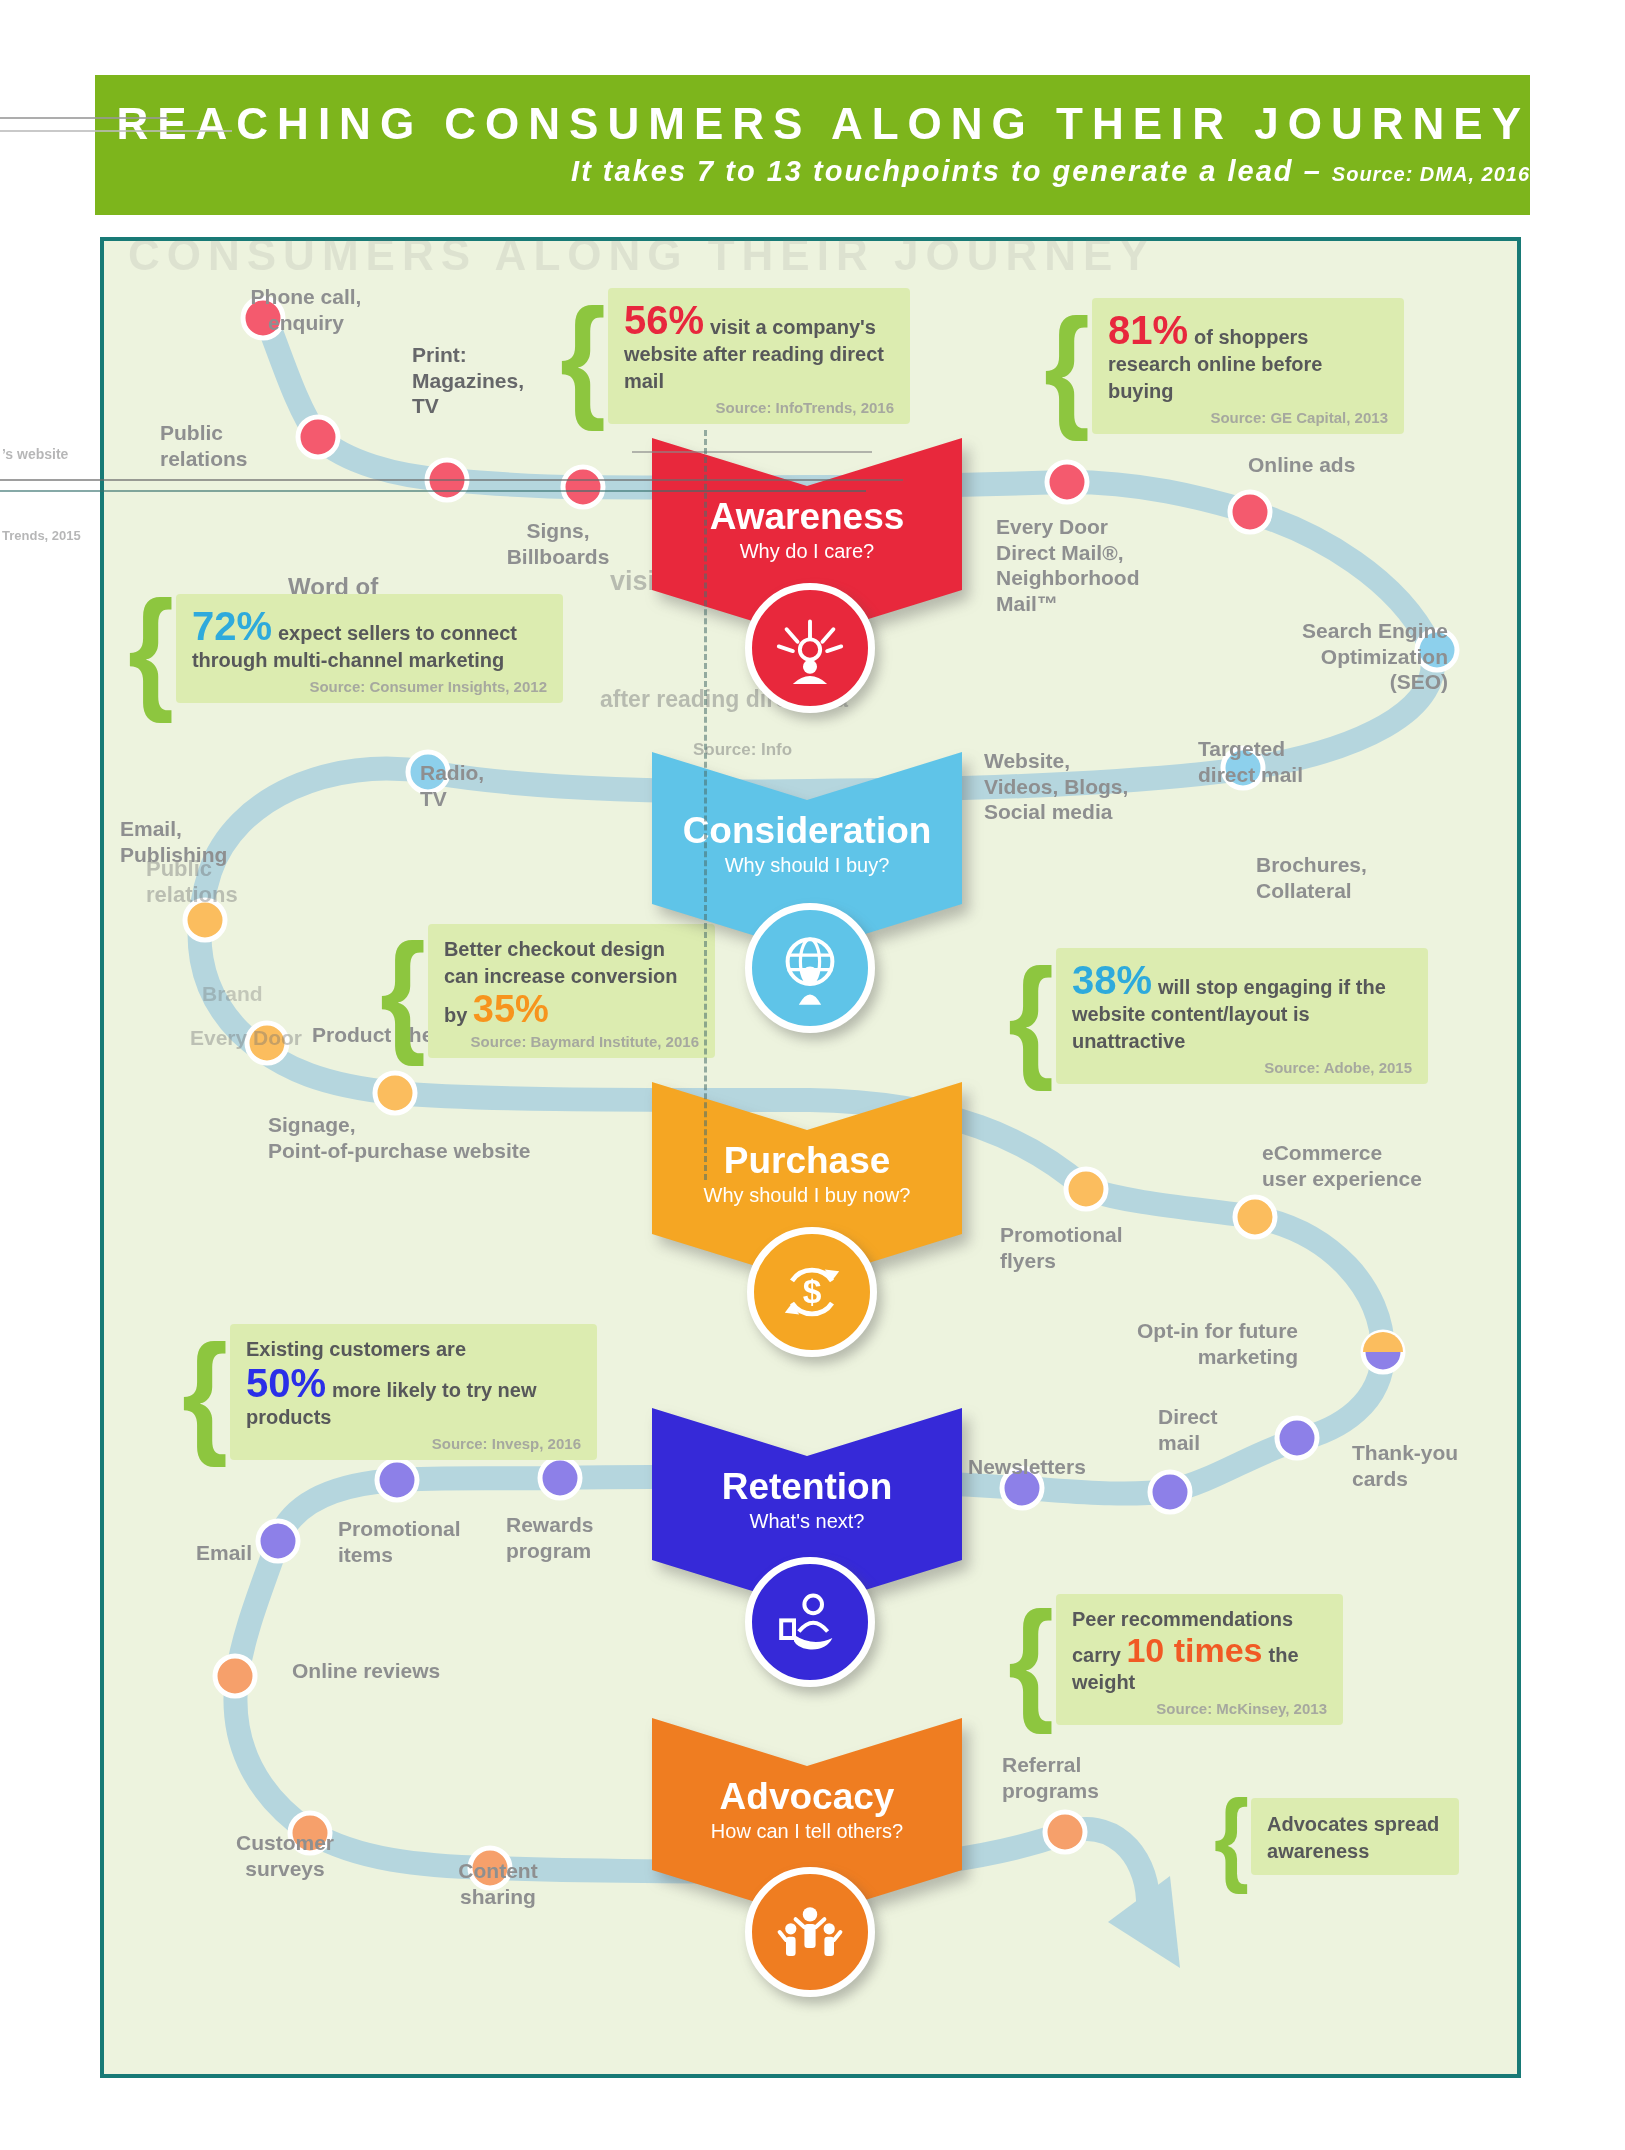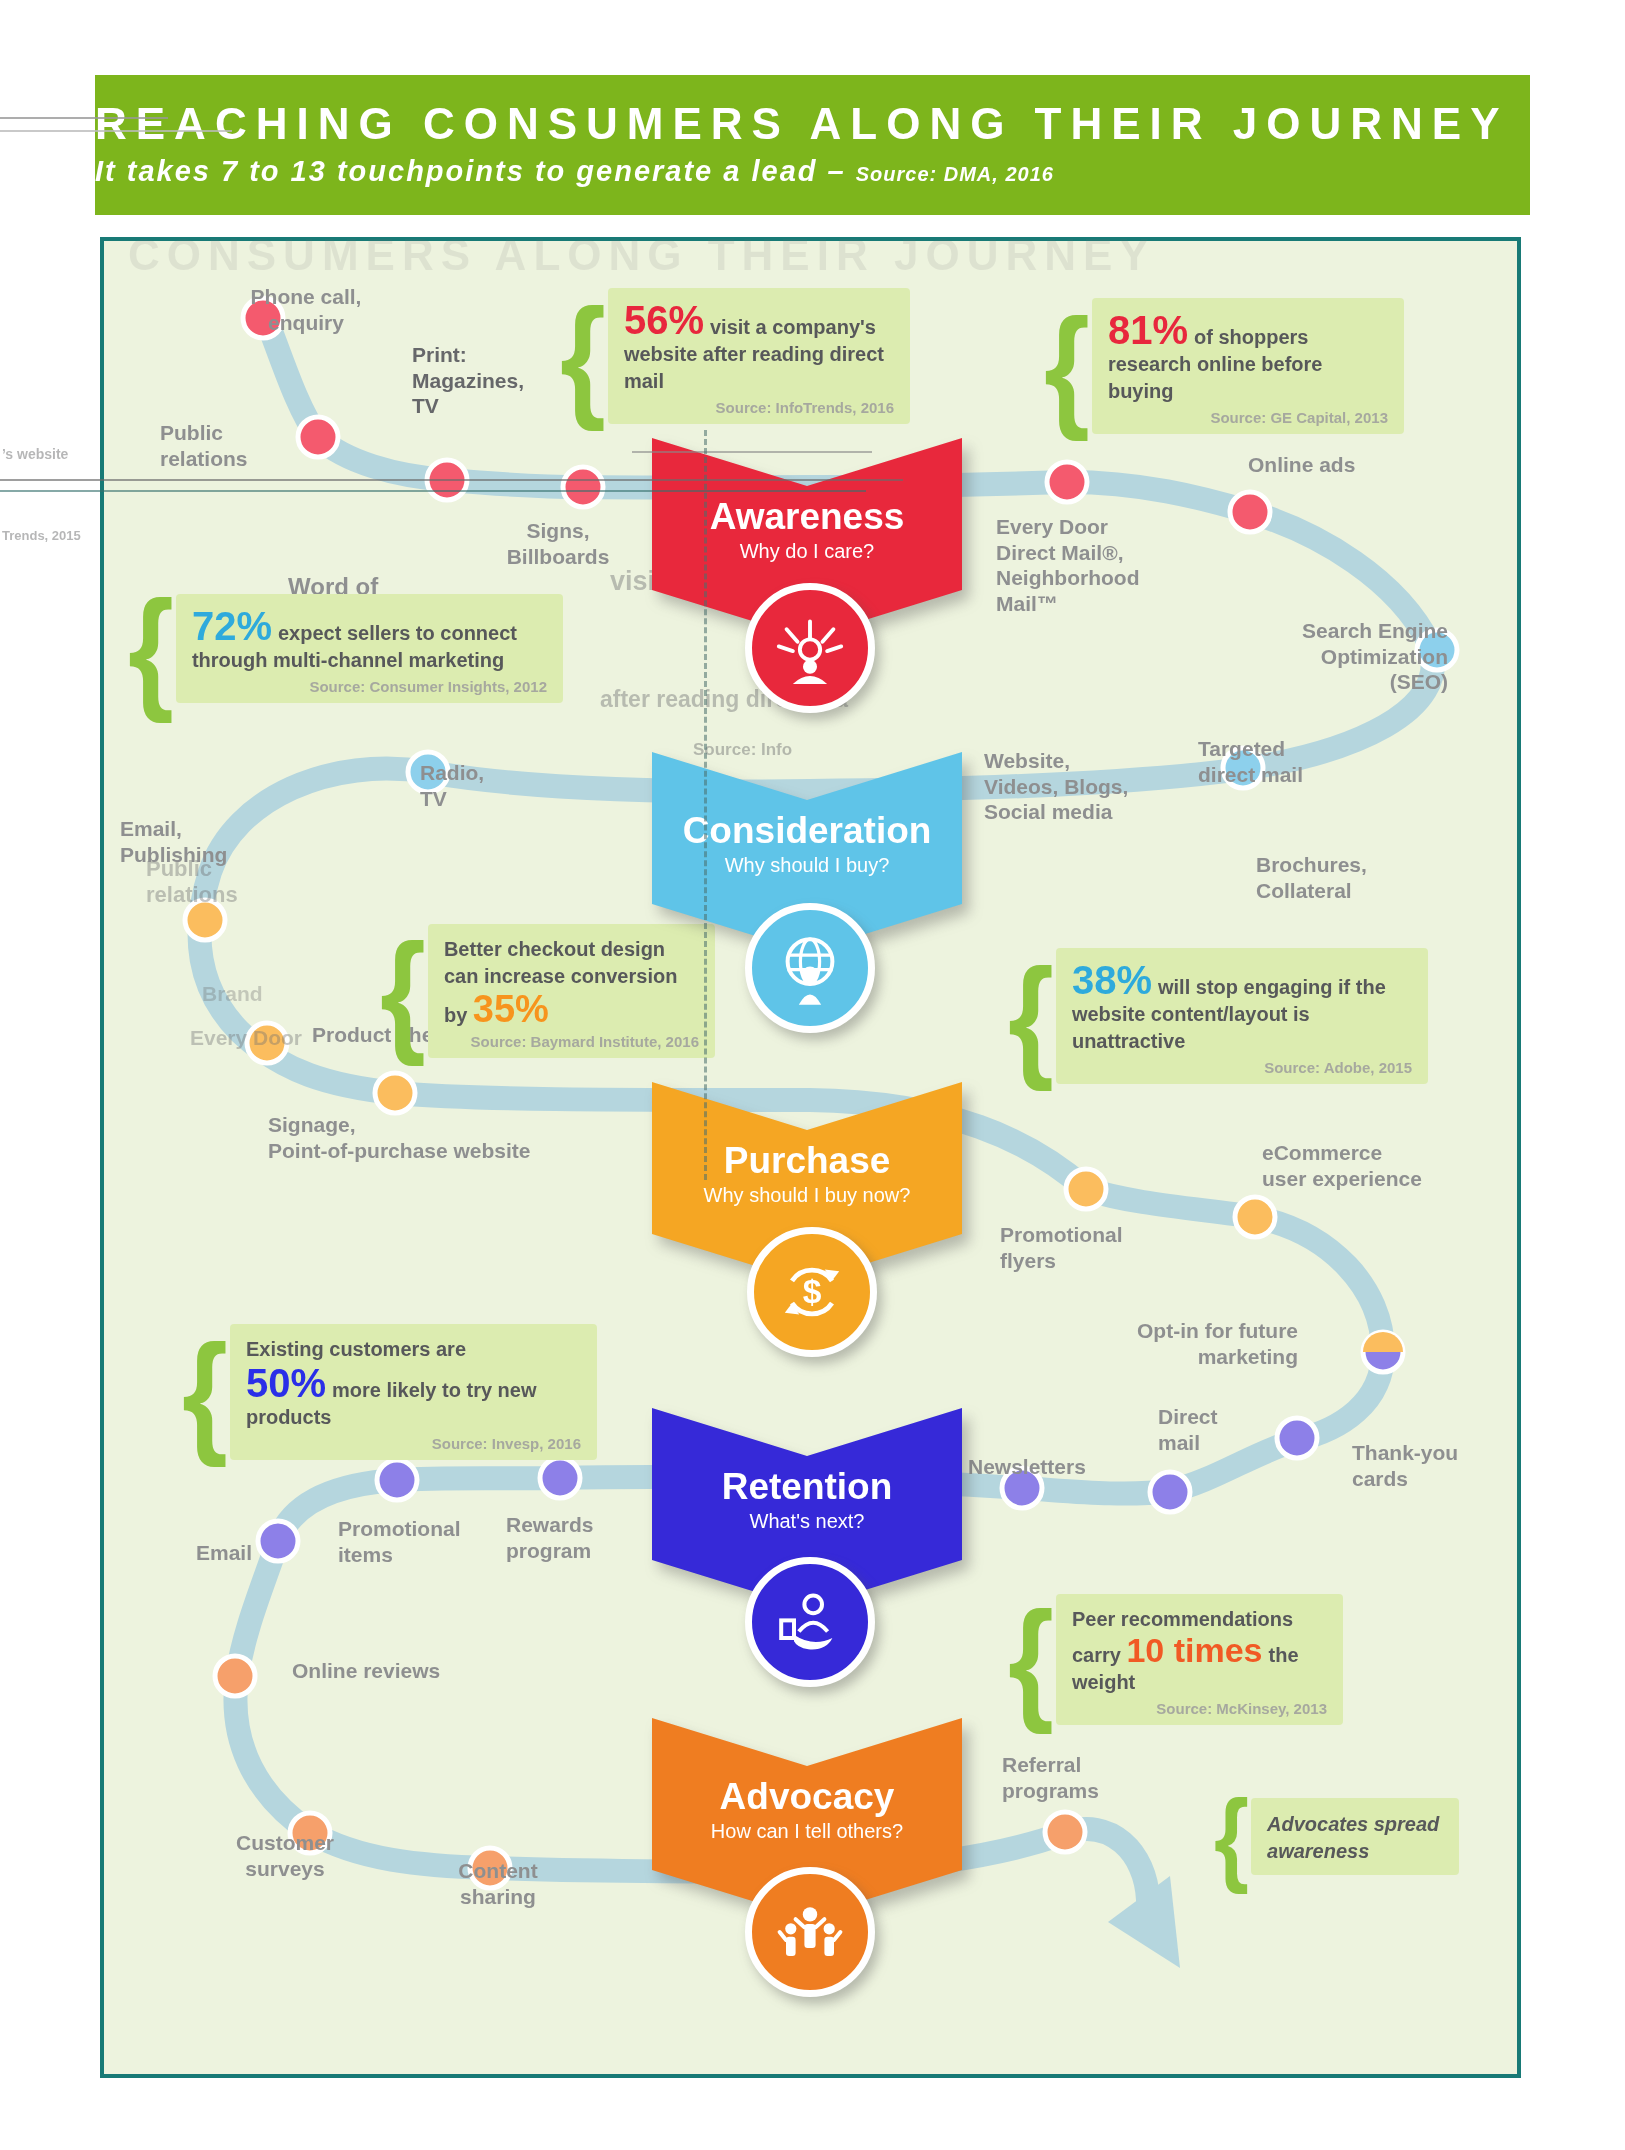--- a/index.html
+++ b/index.html
@@ -2,21 +2,21 @@
 <html><head>
 <meta charset="utf-8">
 <style>
   html,body{margin:0;padding:0;background:#ffffff;}
   body{width:1625px;height:2150px;position:relative;overflow:hidden;
        font-family:"Liberation Sans",sans-serif;}
   .abs{position:absolute;}
 
   
   .header{left:95px;top:75px;width:1435px;height:140px;background:#7db51c;
-          color:#fff;text-align:left;z-index:5;}
+          color:#fff;text-align:right;z-index:5;}
   .header .title{margin-top:24px;font-size:44px;font-weight:bold;letter-spacing:9px;}
   .header .subtitle{margin-top:6px;font-size:29px;font-weight:bold;letter-spacing:2px;font-style:italic;}
   .header .subsource{font-size:20px;font-weight:bold;letter-spacing:1px;}
 
   
   .canvas{left:100px;top:237px;width:1413px;height:1833px;background:#edf3de;
           border:4px solid #187a76;z-index:0;}
 
   .pathsvg{left:0;top:0;z-index:1;}
 
@@ -265,21 +265,21 @@
 <div class="abs callout-wrap" style="left:1008px;top:1594px;width:335px;">
   <span class="brace">{</span>
   <div class="callout">
     <div class="stat-line"><span>Peer recommendations carry</span> <span class="stat-num num-redorange" style="font-size:34px;">10 times</span><span>the weight</span></div>
     <div class="source">Source: McKinsey, 2013</div>
   </div>
 </div>
 
 <div class="abs callout-wrap" style="left:1214px;top:1798px;width:245px;">
   <span class="brace" style="font-size:90px;">{</span>
-  <div class="callout" style="display:flex;align-items:center;font-style:italic;">
+  <div class="callout" style="display:flex;align-items:center;">
     <div class="stat-line"><span>Advocates spread awareness</span></div>
   </div>
 </div>
 
 <div class="abs banner-wrap" style="left:652px;top:438px;">
   <div class="banner bg-aware">
     <div class="stage-label">Awareness</div>
     <div class="stage-q">Why do I care?</div>
   </div>
 </div>

